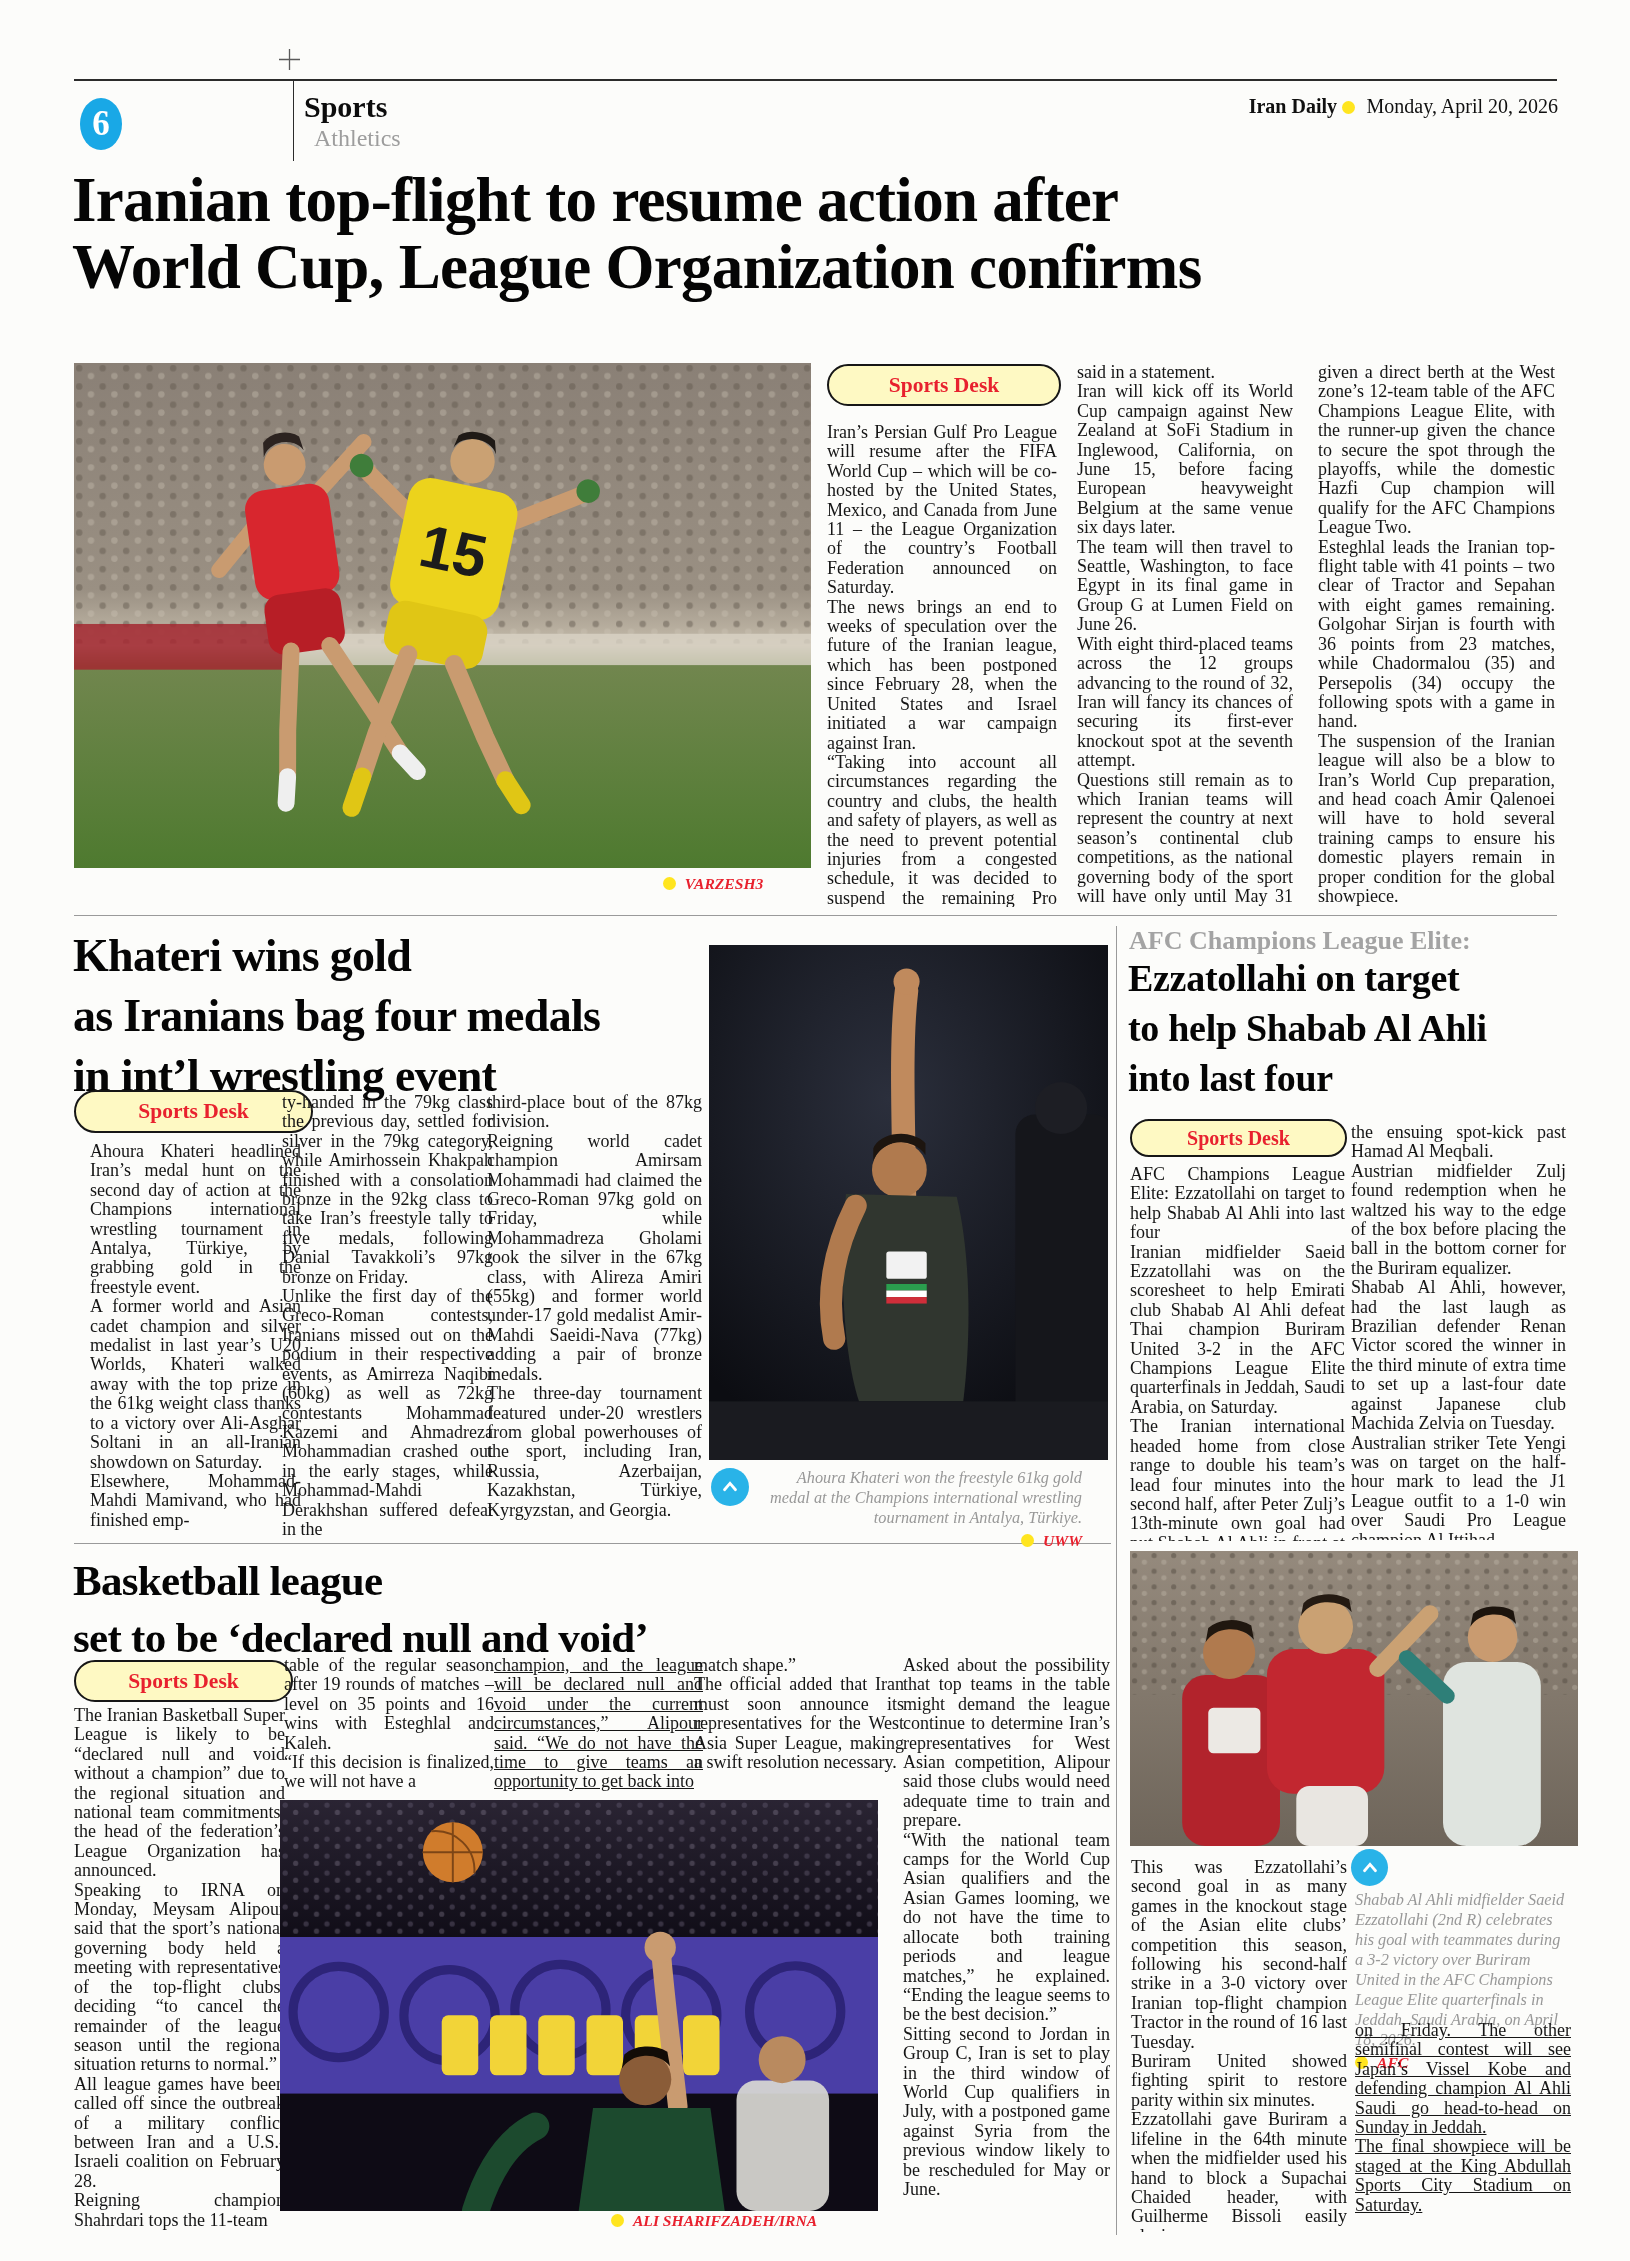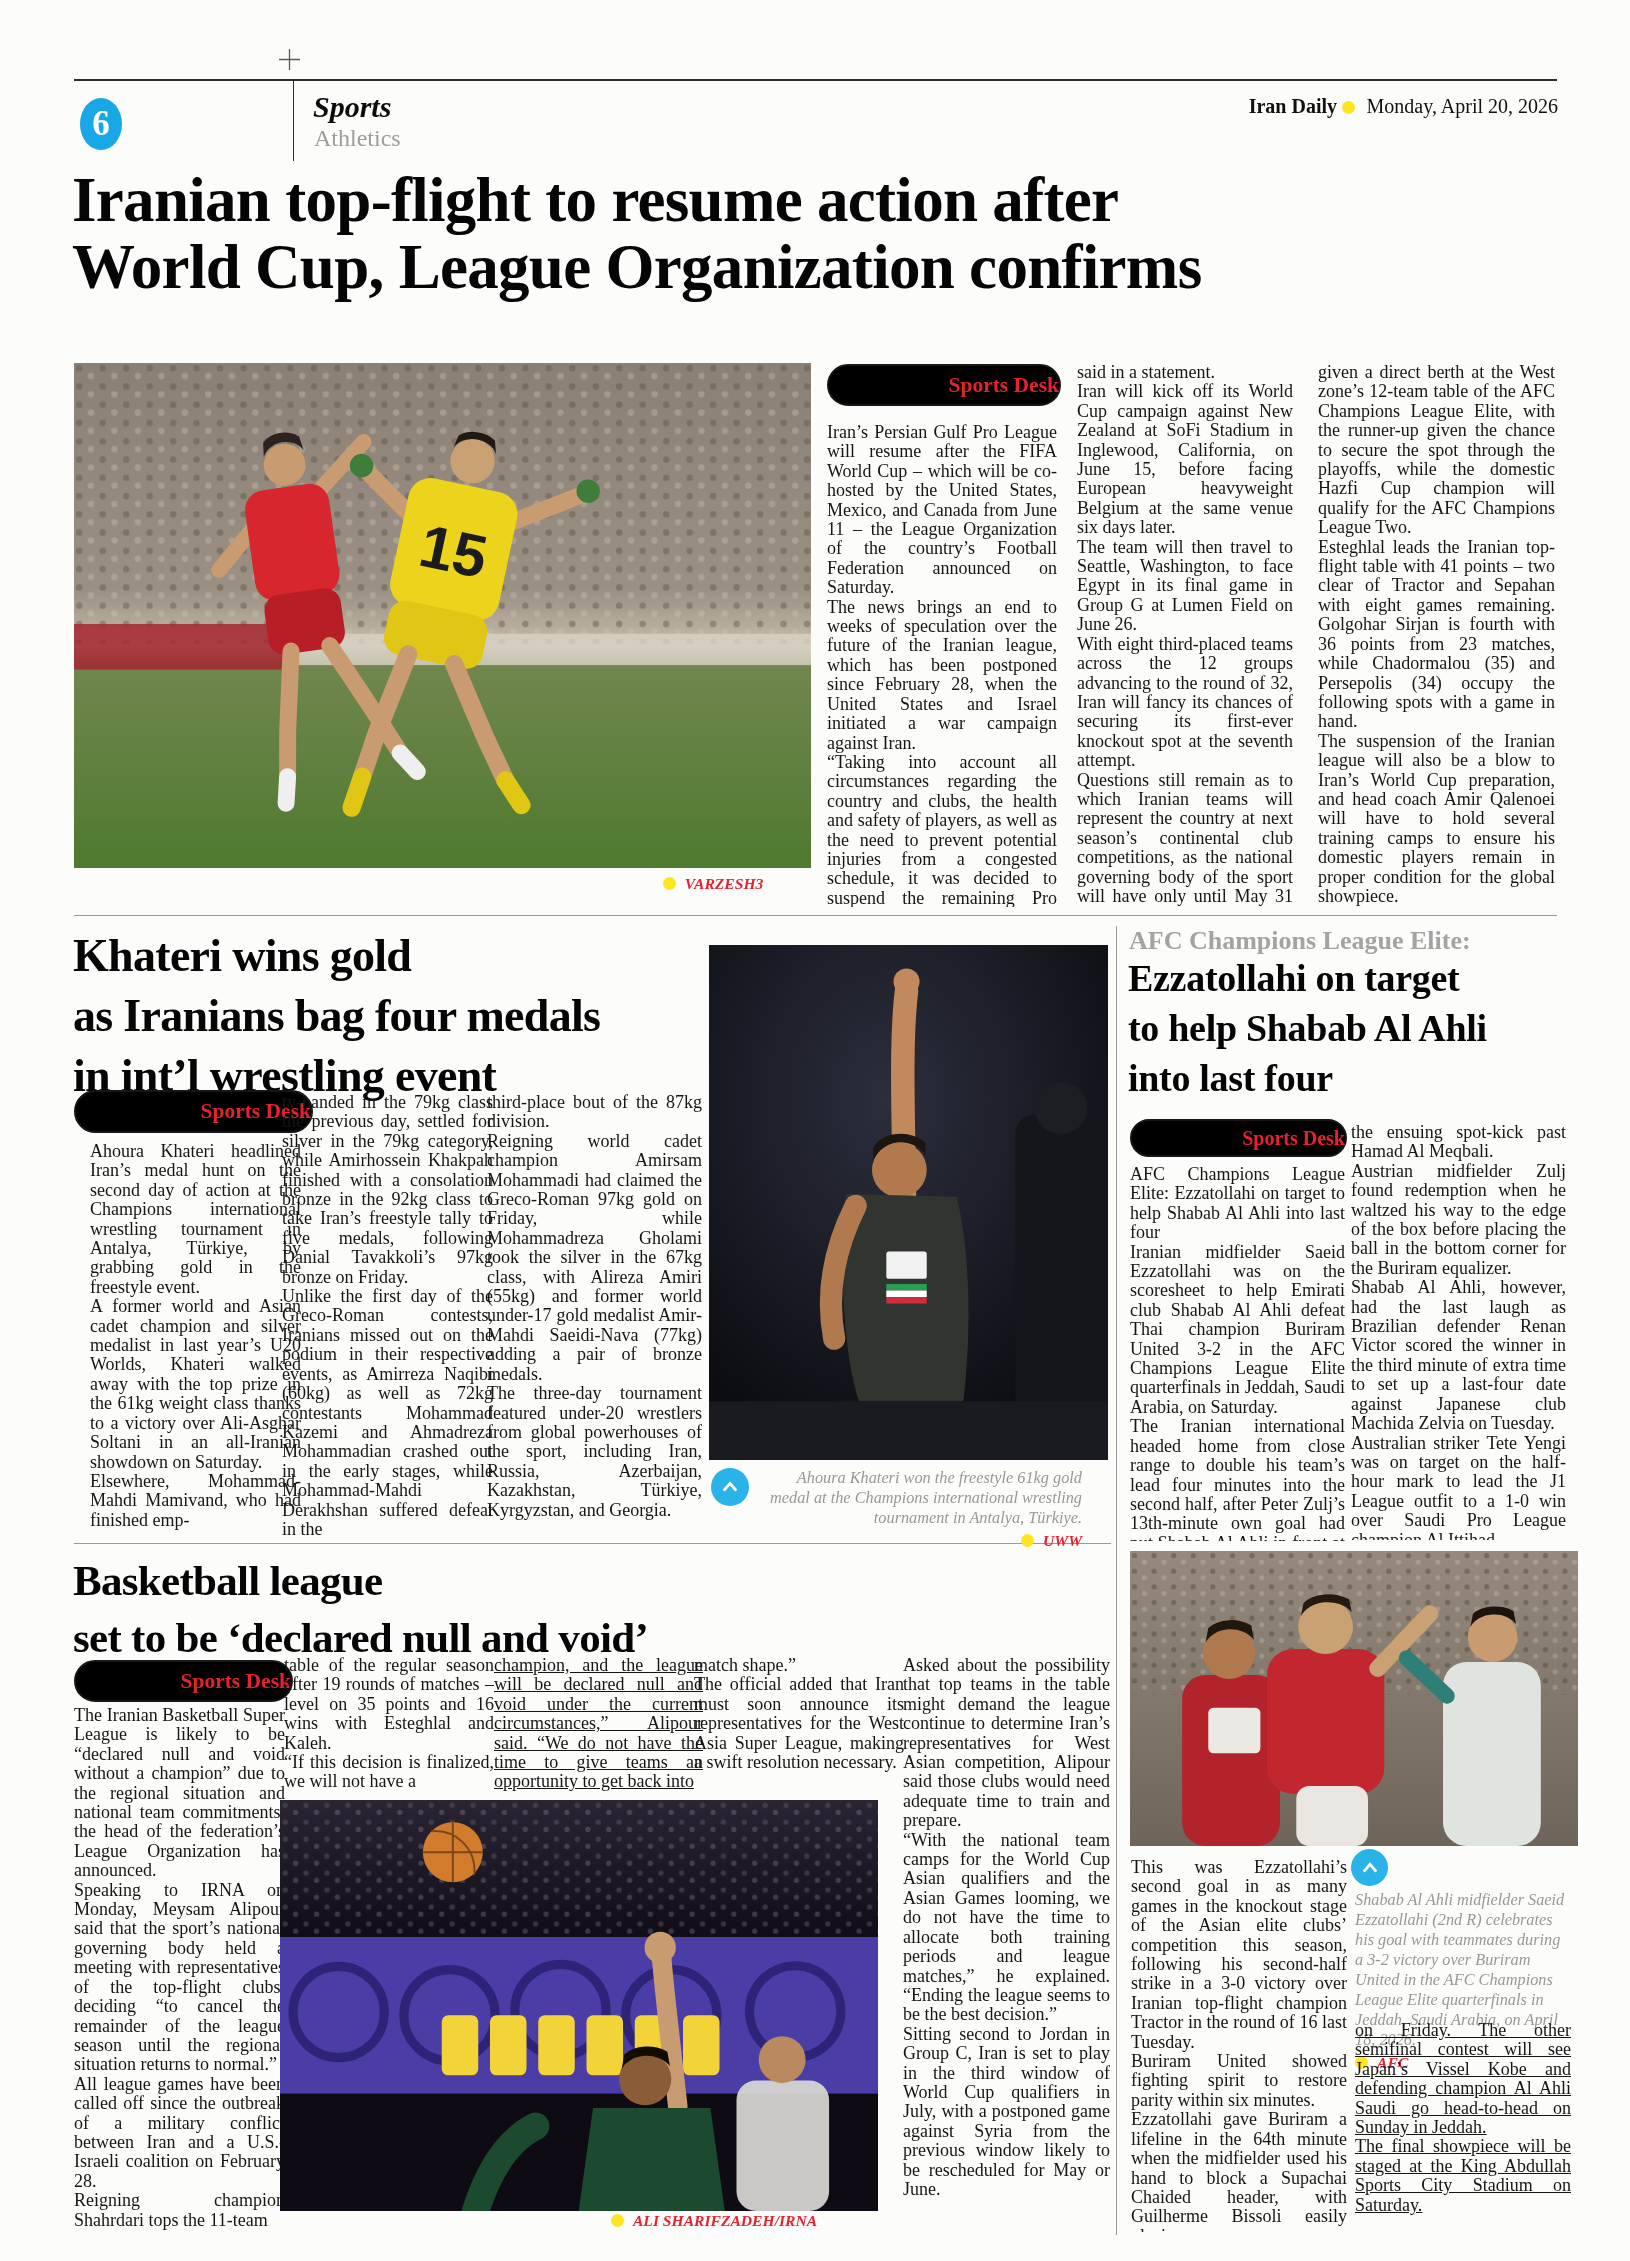--- a/index.html
+++ b/index.html
@@ -6,35 +6,35 @@
   html,body{margin:0;padding:0;background:#e8e8e4;}
   #page{position:relative;width:1630px;height:2261px;background:#fcfcfa;margin:0 auto;
         font-family:"Liberation Serif","DejaVu Serif",serif;color:#141414;overflow:hidden;}
   .abs{position:absolute;}
   
   .rule{position:absolute;background:#2b2b2b;}
   .rule-gray{position:absolute;background:#9a9a9a;}
   
   .page-badge{position:absolute;left:80px;top:98px;width:42px;height:52px;border-radius:50%;
       background:#19a8e6;color:#fff;font-weight:bold;font-size:35px;display:flex;align-items:center;justify-content:center;}
-  .section-title{position:absolute;left:313px;top:90px;font-size:30px;font-weight:bold;color:#0c0c0c;font-style:italic;}
+  .section-title{position:absolute;left:304px;top:90px;font-size:30px;font-weight:bold;color:#0c0c0c;}
   .section-sub{position:absolute;left:314px;top:125px;font-size:24px;color:#9d9d9d;}
   .masthead{position:absolute;left:1219px;top:95px;width:339px;font-size:20px;color:#101010;text-align:right;}
   .masthead b{font-weight:bold;}
   
   .headline{position:absolute;font-weight:bold;color:#050505;letter-spacing:-0.7px;}
   .headline p{margin:0;}
   .h-main{left:72px;top:167px;width:1487px;font-size:63px;line-height:67px;}
   .h-mid{left:73px;top:926px;width:652px;font-size:46px;line-height:60px;}
   .h-afc{left:1128px;top:953px;width:437px;font-size:38px;line-height:50px;letter-spacing:-0.3px;}
   .h-bball{left:73px;top:1552px;width:1043px;font-size:43px;line-height:57px;}
   .kicker{position:absolute;left:1129px;top:926px;font-size:26px;font-weight:bold;color:#a3a3a3;}
   
-  .desk-badge{position:absolute;border:2px solid #161616;border-radius:23.5px;background:#000000;
-      display:flex;align-items:center;justify-content:flex-end;color:#e8212e;font-weight:bold;font-size:21.5px;}
+  .desk-badge{position:absolute;border:2px solid #161616;border-radius:23.5px;background:#fef9c3;
+      display:flex;align-items:center;justify-content:center;color:#e8212e;font-weight:bold;font-size:21.5px;}
   
   .body-text{position:absolute;font-size:18px;line-height:19.4px;text-align:justify;color:#151515;overflow:hidden;}
   .body-text p{margin:0;}
   
   .caption{font-style:italic;color:#989898;font-size:16.3px;line-height:20px;}
   .credit{font-style:italic;color:#e8212e;font-size:15.6px;font-weight:bold;white-space:nowrap;}
   .credit-line{margin-top:3.9px;}
   .ydot{display:inline-block;width:13px;height:13px;border-radius:50%;background:#ffe51f;margin-right:6.5px;vertical-align:-1.3px;}
   .chevron-btn{position:absolute;width:38px;height:38px;border-radius:50%;background:#29b3e8;
       display:flex;align-items:center;justify-content:center;}

